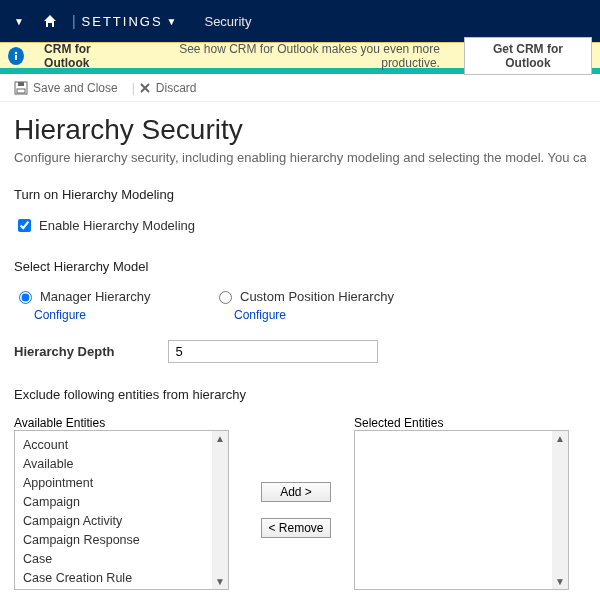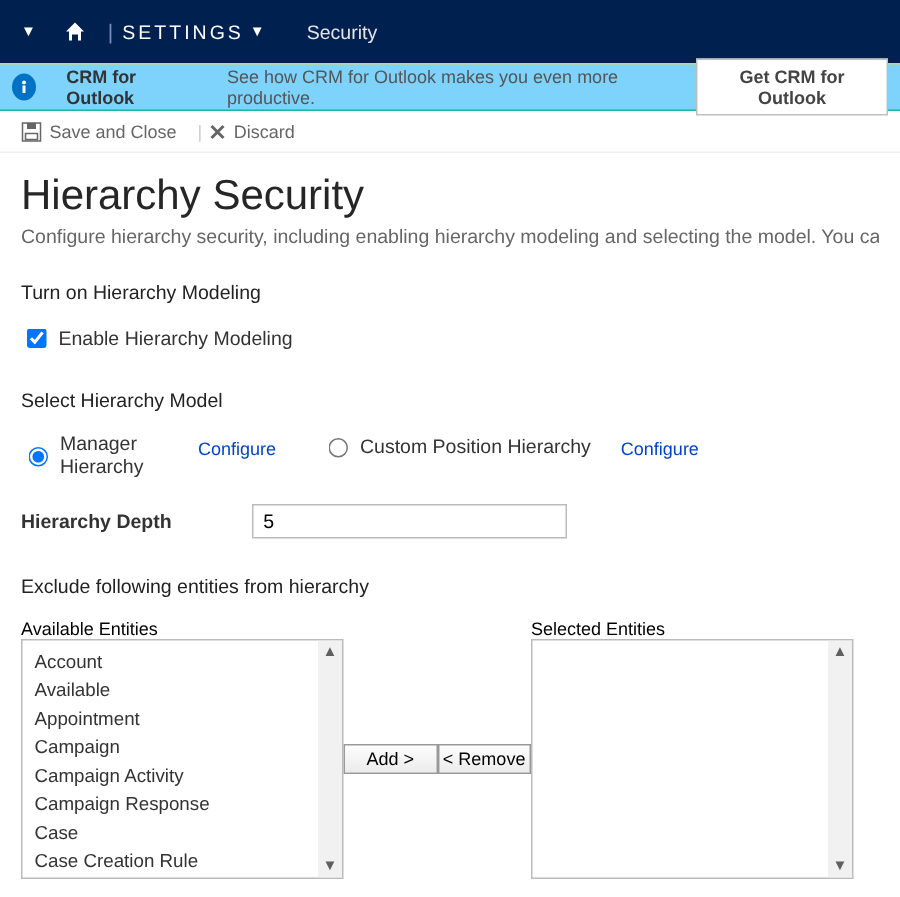--- a/index.html
+++ b/index.html
@@ -7,57 +7,57 @@
   
   .nav { background:#002050; color:#fff; height:42px; display:flex; align-items:center; padding:0 10px; font-size:14px; }
   .nav .logo { font-weight:600; display:flex; align-items:center; margin-right:4px; }
   .nav .logo-icon { width:16px; height:16px; margin-right:6px; display:inline-flex; }
   .nav .chev { margin:0 10px 0 4px; font-size:10px; }
   .nav .home { margin:0 8px; display:inline-flex; }
   .nav .sep { color:#7a8fc0; margin:0 6px; }
   .nav .settings { letter-spacing:2px; font-size:13px; }
   .nav .crumb { margin-left:18px; font-size:13px; color:#e6e6e6; }
   
-  .banner { background:#7dd3fc; border-top:1px solid #d9cf71; border-bottom:1px solid #14b8a6; height:32px; display:flex; align-items:center; padding:0 8px; font-size:12px;gap:12px; }
+  .banner { background:#fef9c3; border-top:1px solid #d9cf71; border-bottom:6px solid #14b8a6; height:32px; display:flex; align-items:center; padding:0 8px; font-size:12px;gap:12px; }
   .banner .info-icon { width:18px; height:18px; border-radius:50%; background:#0072c6; display:inline-flex; align-items:center; justify-content:center; margin-right:8px; }
   .banner .info-icon svg{}
   .banner .title { font-weight:600; margin-right:10px; }
-  .banner .msg { color:#555; }
+  .banner .msg { color:#555;text-align:right; }
   .banner .btn { margin-left:12px; background:#fff; border:1px solid #bfbfbf; padding:4px 10px; font-size:12px; color:#444; cursor:pointer;font-weight:bold; }
   
   .toolbar { height:28px; display:flex; align-items:center; padding:4px 10px 4px 14px; border-bottom:1px solid #eee; font-size:12px; color:#666; }
   .toolbar .tb-item { display:flex; align-items:center; margin-right:10px; cursor:pointer; }
   .toolbar .tb-item svg{ margin-right:5px; }
   .toolbar .vsep { color:#ccc; margin:0 4px; }
   
   .main { padding:6px 14px 0 14px; }
   h1 { font-size:28px; font-weight:300; color:#262626; margin:6px 0 4px 0; }
   .desc { font-size:13px; color:#666; margin:0 0 22px 0; white-space:nowrap; overflow:hidden; }
   .h2 { font-size:13px; font-weight:400; color:#222; margin:0 0 14px 0; }
   .chkrow { display:flex; align-items:center; margin-bottom:24px; font-size:13px; }
   .chkrow input { margin-right:8px; }
   .radio-row { display:flex; align-items:flex-start; margin-bottom:6px; font-size:13px; }
-  .radio-col { display:flex; flex-direction:row; margin-right:30px; }
+  .radio-col { display:flex; flex-direction:column; margin-right:30px; }
   .radio-col .line1 { display:flex; align-items:center; }
   .radio-col input { margin-right:8px; }
   .cfg { color:#0044cc; font-size:12px; margin:4px 0 0 20px; cursor:pointer; }
   .depth-row { display:flex; align-items:center; margin-top:18px; margin-bottom:24px; }
   .depth-row label { font-weight:600; font-size:13px; margin-right:54px; }
   .depth-row input { width:210px; padding:3px 6px; border:1px solid #bbb; font-size:13px; }
   .list-labels { display:flex; margin-top:10px; }
   .list-labels .lbl { font-size:12px; color:#000000; }
   .list-labels .lbl.left { width:215px; }
   .list-labels .mid { width:125px; }
   .lists { display:flex; }
   .lbox { width:215px; height:160px; border:1px solid #bbb; position:relative; overflow:hidden; font-size:12.5px; color:#333; }
   .lbox .items { padding:4px 0; }
   .lbox .items div { padding:2.5px 8px; cursor:default; }
   .lbox .scroll { position:absolute; right:0; top:0; bottom:0; width:16px; background:#f1f1f1; display:flex; flex-direction:column; justify-content:space-between; align-items:center; }
   .lbox .scroll span { color:#606060; font-size:10px; padding:2px 0; }
-  .mid-col { width:125px; display:flex; flex-direction:row; align-items:center; justify-content:center; }
+  .mid-col { width:125px; display:flex; flex-direction:column; justify-content:center;padding-left:32px; }
   .mid-col button { width:70px; margin:8px 0; background:linear-gradient(#fdfdfd,#ebebeb); border:1px solid #999; font-size:12px; padding:2px 0; cursor:pointer; }
 </style>
 </head>
 <body>
 
 <div class="nav">
   <span class="chev">▼</span>
   <span class="home">
     <svg width="16" height="16" viewBox="0 0 16 16">
         <path fill="#fff" d="M8 2 L14 8 L12 8 L12 14 L10 14 L10 10 L6 10 L6 14 L4 14 L4 8 L2 8 Z"></path>

